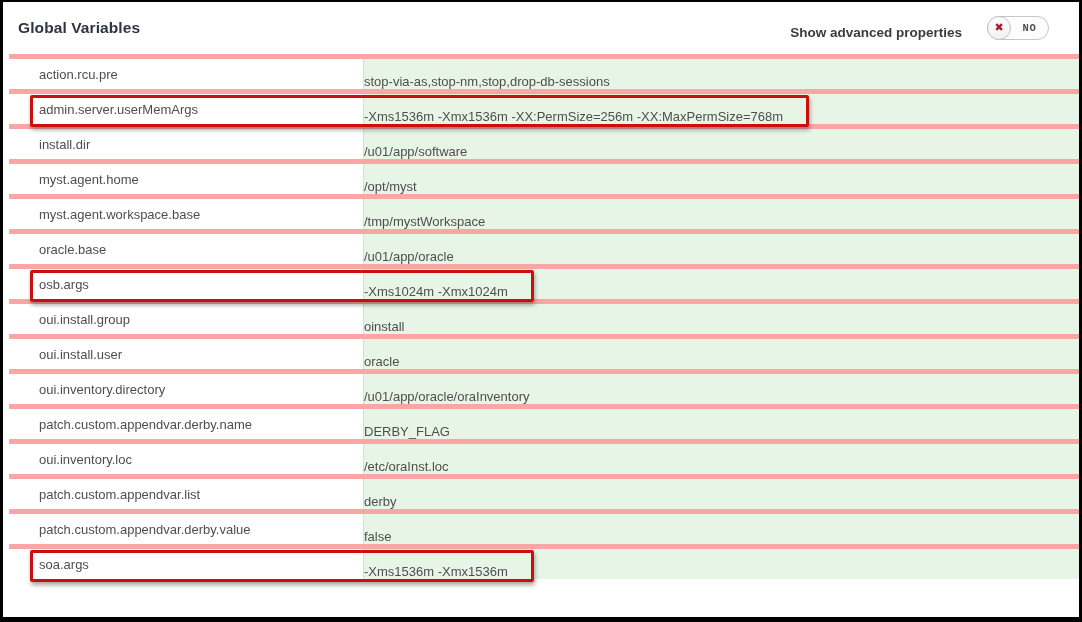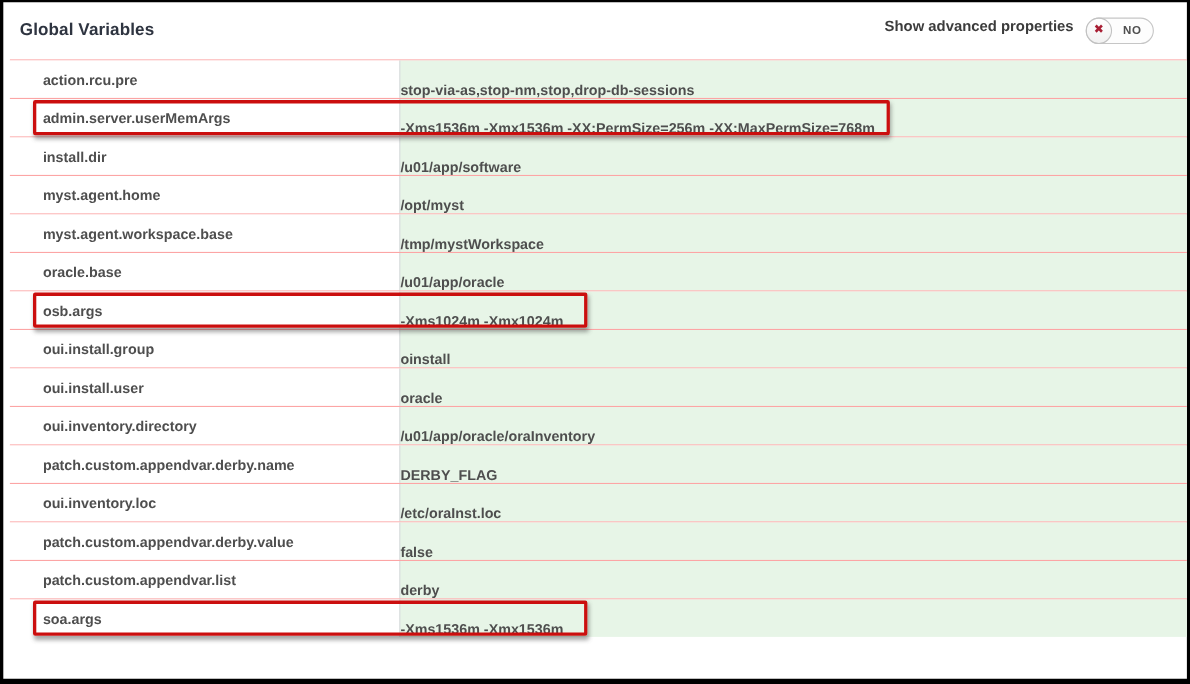--- a/index.html
+++ b/index.html
@@ -26,22 +26,22 @@
   }
   .title {
     font-size: 15.5px;
     font-weight: bold;
     color: #2e3440;
     letter-spacing: 0.1px;
   }
   .toggle-group {
     margin-left: auto;
     display: flex;
-    align-items: flex-start;
-    gap: 11px;
+    align-items: flex-end;
+    gap: 25px;
   }
   .toggle-label {
     font-size: 13.5px;
     font-weight: bold;
     color: #3c3c3c;
   }
   .toggle {
     width: 62px;
     height: 24px;
     border: 1px solid #c6c6c6;
@@ -69,32 +69,32 @@
     font-weight: bold;
     line-height: 1;
   }
   .toggle-state {
     flex: 1;
     text-align: center;
     font-size: 10.5px;
     font-weight: bold;
     color: #4f4f4f;
     letter-spacing: 0.6px;
+    font-family: Liberation Mono, monospace;
   }
   
   .table {
     position: relative;
     margin-left: 6px;
   }
   .row {
     position: relative;
     display: flex;
     height: 35px;
-    border-top: 1px solid #fca5a5;
-    font-weight: bold;
+    border-top: 5px solid #fca5a5;
   }
   .key-cell {
     width: 354px;
     flex: none;
     display: flex;
     align-items: center;
     padding-left: 30px;
     background: #ffffff;
   }
   .value-cell {
@@ -258,38 +258,38 @@
         <span class="cell-text key-text">oui.inventory.loc</span>
       </div>
       <div class="value-cell">
         <span class="cell-text value-text">/etc/oraInst.loc</span>
       </div>
 
     </div>
 
     <div class="row">
       <div class="key-cell">
+        <span class="cell-text key-text">patch.custom.appendvar.list</span>
+      </div>
+      <div class="value-cell">
+        <span class="cell-text value-text">derby</span>
+      </div>
+
+    </div>
+
+    <div class="row">
+      <div class="key-cell">
         <span class="cell-text key-text">patch.custom.appendvar.derby.value</span>
       </div>
       <div class="value-cell">
         <span class="cell-text value-text">false</span>
       </div>
 
     </div>
 
-    <div class="row">
-      <div class="key-cell">
-        <span class="cell-text key-text">patch.custom.appendvar.list</span>
-      </div>
-      <div class="value-cell">
-        <span class="cell-text value-text">derby</span>
-      </div>
-
-    </div>
-
 
     <div class="row highlighted">
       <div class="key-cell">
         <span class="cell-text key-text">soa.args</span>
       </div>
       <div class="value-cell">
         <span class="cell-text value-text">-Xms1536m -Xmx1536m</span>
       </div>
       <div class="hl" style="width: 504px;"></div>
     </div>

